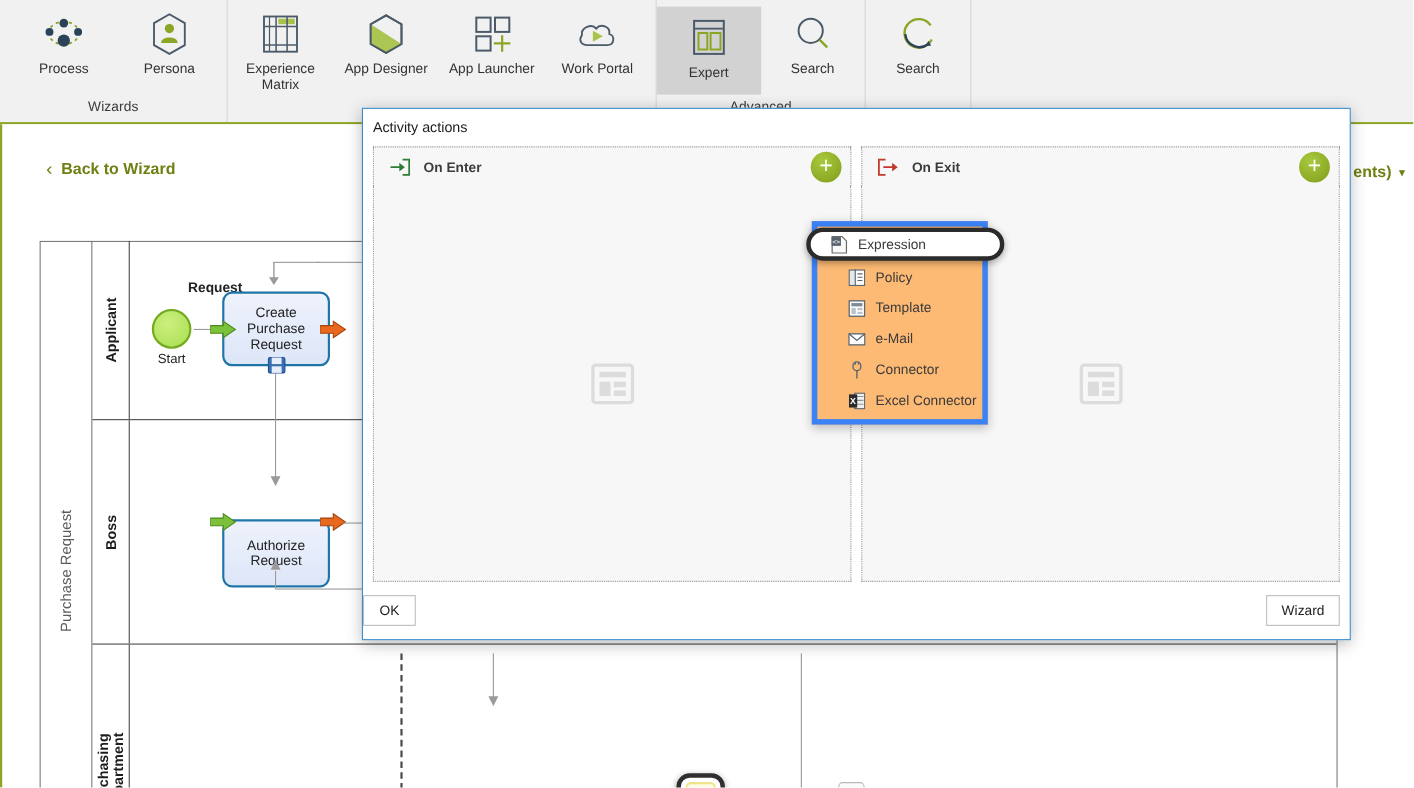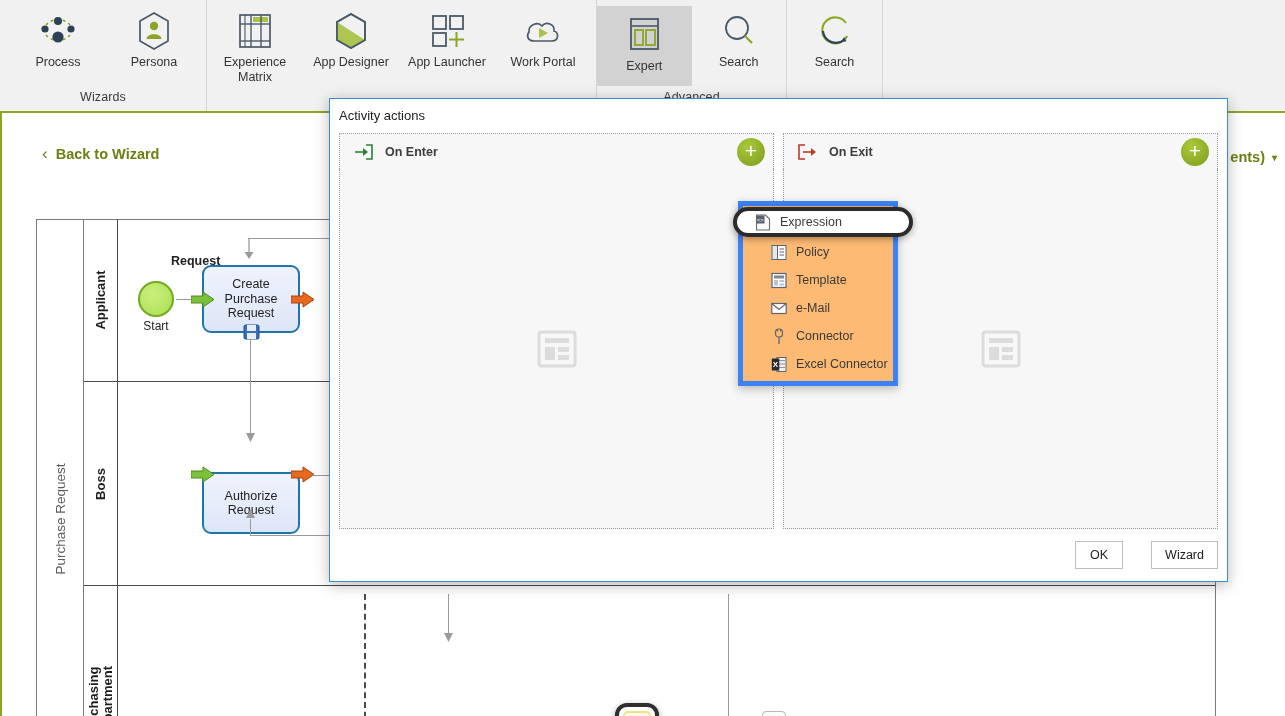--- a/index.html
+++ b/index.html
@@ -148,21 +148,21 @@
     background: radial-gradient(circle at 38% 30%,#a9c93c,#7f9c1b);
     color: #fff; font-size: 21px; line-height: 26px; text-align: center;
     cursor: pointer; font-weight: 300;
   }
   .panel-body {
     flex: 1; border: 1px dotted #9b9b9b; border-top: none; background: #f7f7f7;
     display: flex; align-items: center; justify-content: center;
   }
   .modal-footer {
     position: absolute; left: 0; right: 9px; bottom: 12px;
-    display: flex; justify-content: flex-end; gap: 28px;
+    display: flex; justify-content: space-between; gap: 28px;
   }
   .btn {
     min-width: 48px; height: 28px; padding: 0 13px;
     border: 1px solid #bdbdbd; background: #ffffff;
     font-size: 12.5px; color: #222; cursor: pointer;
     font-family: "Liberation Sans", sans-serif;
   }
 
   
   .dropdown {

